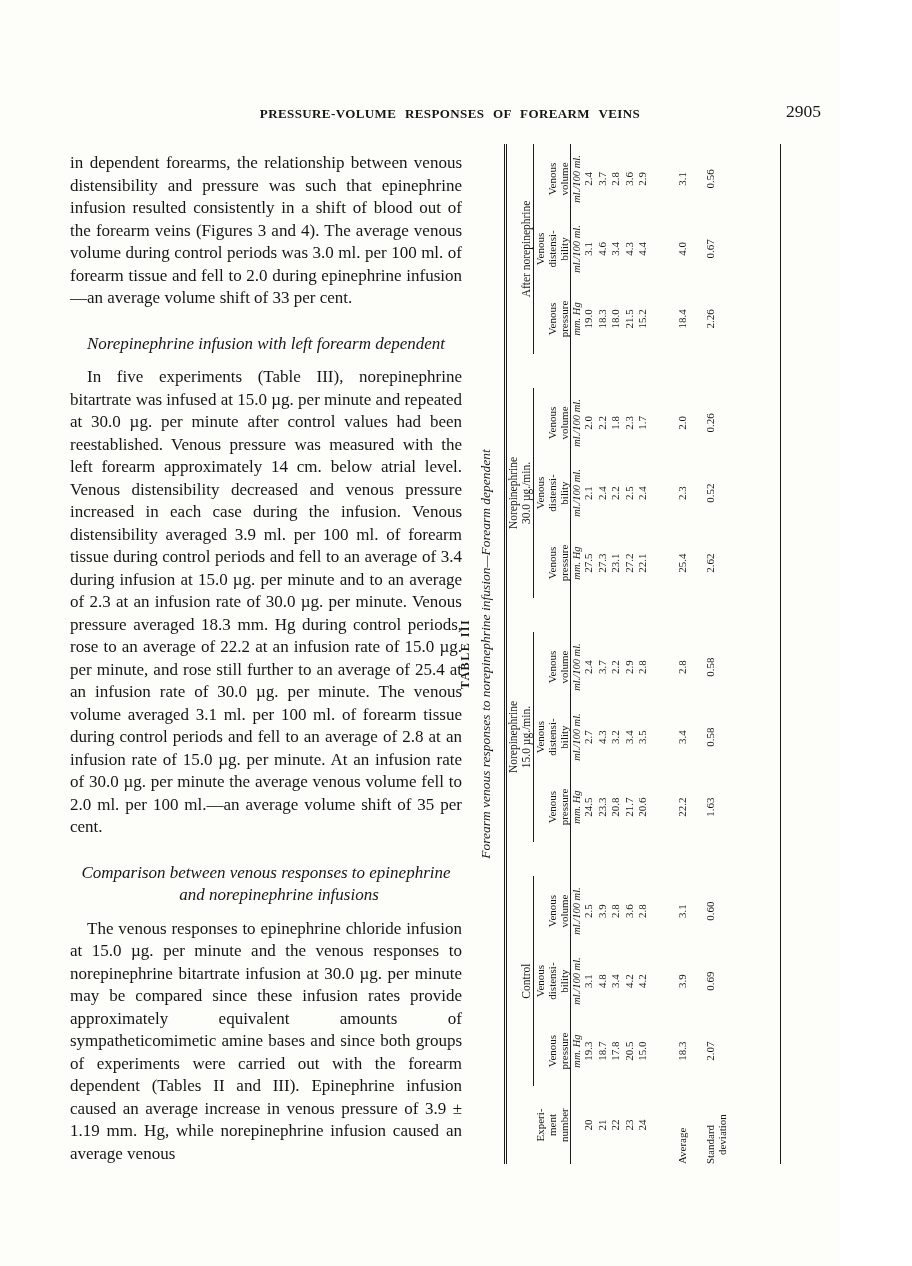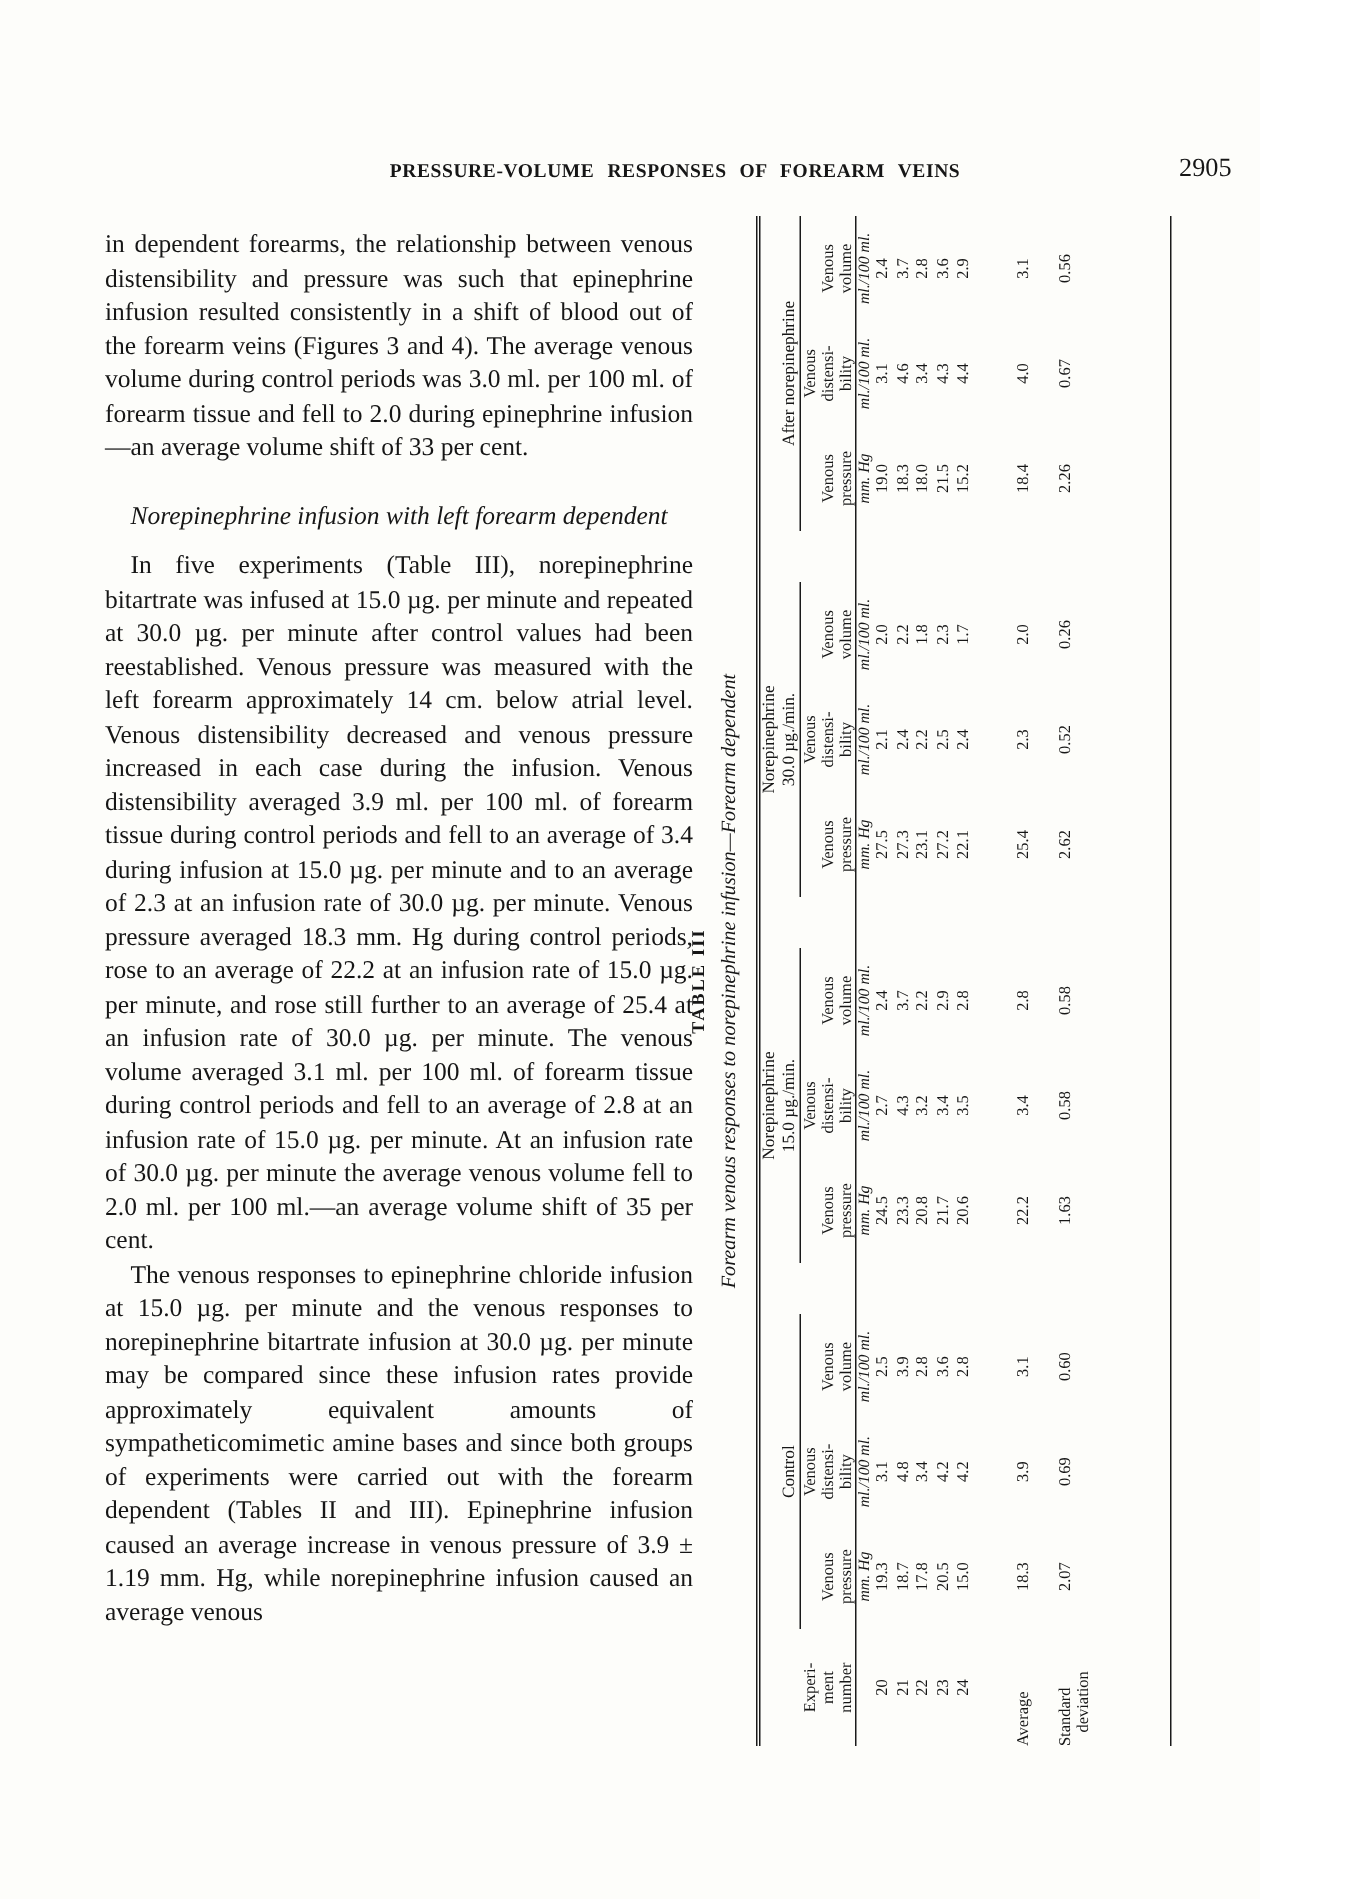--- a/index.html
+++ b/index.html
@@ -100,20 +100,21 @@
 
 <div class="page">
 
   <div class="running-head">PRESSURE-VOLUME RESPONSES OF FOREARM VEINS</div>
   <div class="page-number">2905</div>
 
   <div class="left-col">
     <p class="para no-indent">in dependent forearms, the relationship between venous distensibility and pressure was such that epinephrine infusion resulted consistently in a shift of blood out of the forearm veins (Figures 3 and 4).  The average venous volume during control periods was 3.0 ml. per 100 ml. of forearm tissue and fell to 2.0 during epinephrine infusion—an average volume shift of 33 per cent.</p>
     <h3 class="section-heading">Norepinephrine infusion with left forearm dependent</h3>
     <p class="para">In five experiments (Table III), norepinephrine bitartrate was infused at 15.0 µg. per minute and repeated at 30.0 µg. per minute after control values had been reestablished.  Venous pressure was measured with the left forearm approximately 14 cm. below atrial level.  Venous distensibility decreased and venous pressure increased in each case during the infusion.  Venous distensibility averaged 3.9 ml. per 100 ml. of forearm tissue during control periods and fell to an average of 3.4 during infusion at 15.0 µg. per minute and to an average of 2.3 at an infusion rate of 30.0 µg. per minute.  Venous pressure averaged 18.3 mm. Hg during control periods, rose to an average of 22.2 at an infusion rate of 15.0 µg. per minute, and rose still further to an average of 25.4 at an infusion rate of 30.0 µg. per minute.  The venous volume averaged 3.1 ml. per 100 ml. of forearm tissue during control periods and fell to an average of 2.8 at an infusion rate of 15.0 µg. per minute.  At an infusion rate of 30.0 µg. per minute the average venous volume fell to 2.0 ml. per 100 ml.—an average volume shift of 35 per cent.</p>
+    <h3 class="section-heading">Comparison between venous responses to epinephrine and norepinephrine infusions</h3>
     <p class="para">The venous responses to epinephrine chloride infusion at 15.0 µg. per minute and the venous responses to norepinephrine bitartrate infusion at 30.0 µg. per minute may be compared since these infusion rates provide approximately equivalent amounts of sympatheticomimetic amine bases and since both groups of experiments were carried out with the forearm dependent (Tables II and III).  Epinephrine infusion caused an average increase in venous pressure of 3.9 ± 1.19 mm. Hg, while norepinephrine infusion caused an average venous</p>
   </div>
 
   <div class="rotated-wrap">
     <div class="tbl-label">TABLE III</div>
     <div class="tbl-caption">Forearm venous responses to norepinephrine infusion—Forearm dependent</div>
     <table class="t3" id="t3">
         <colgroup>
           <col style="width:78px">
           <col style="width:70px">

